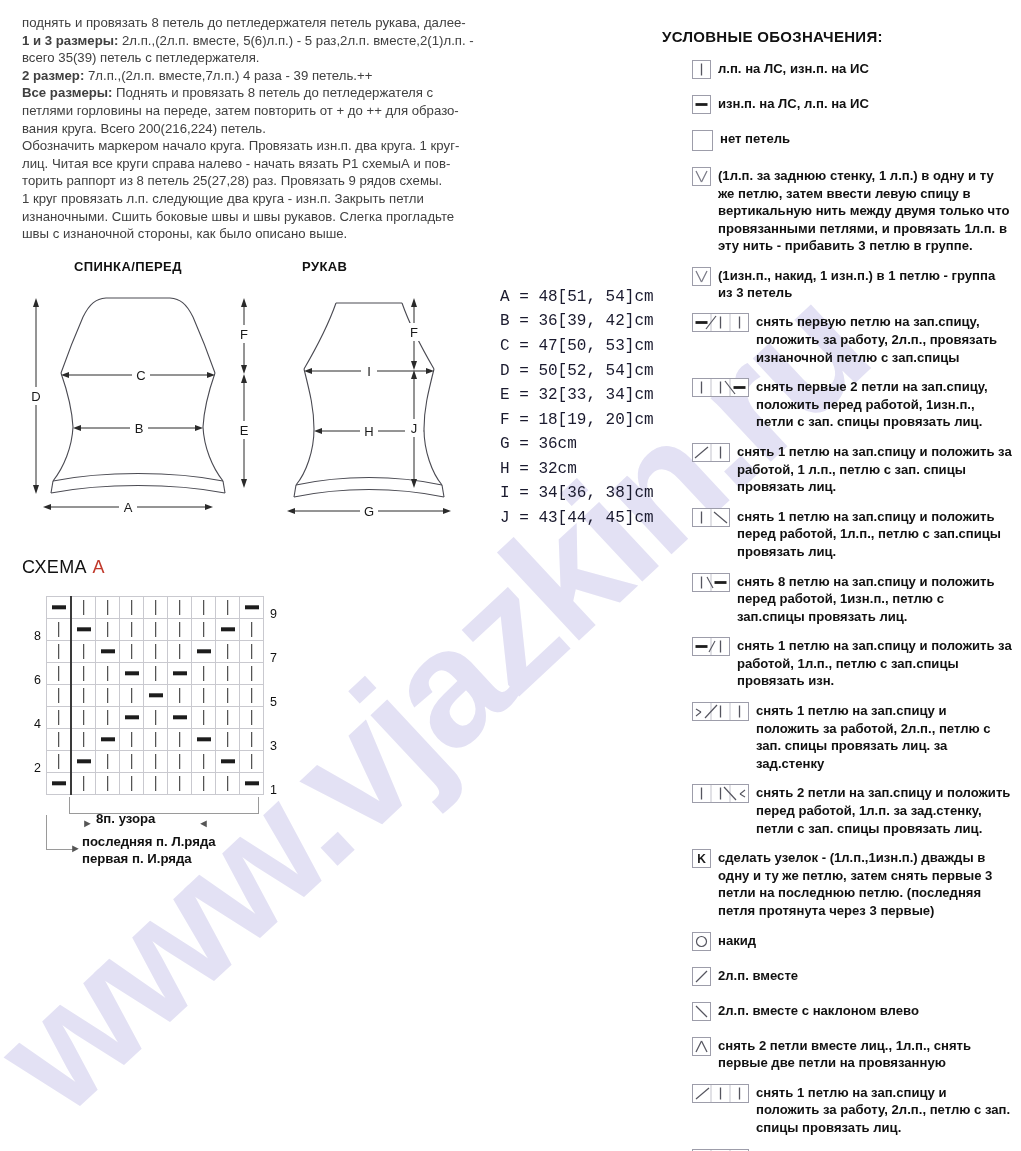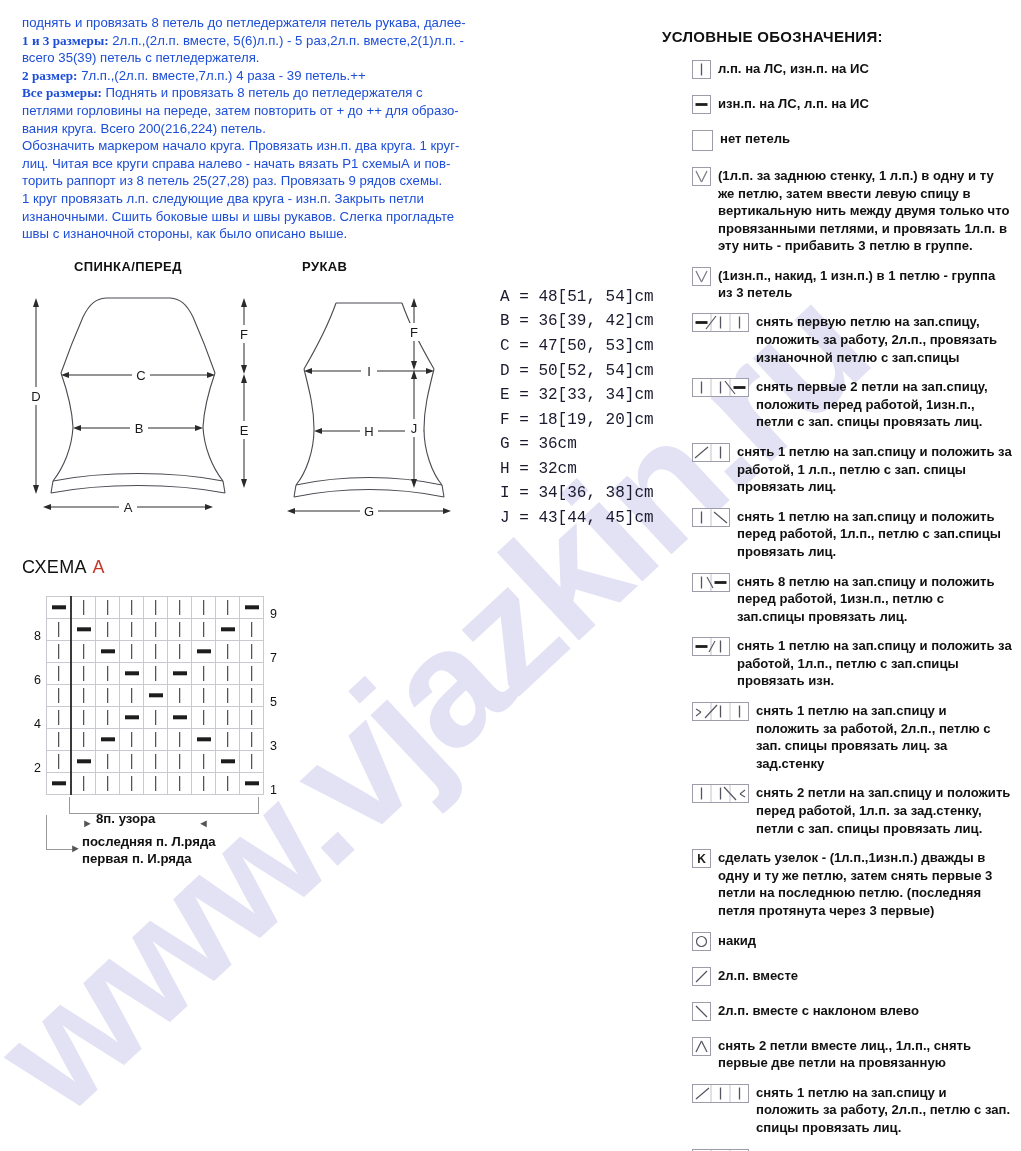--- a/index.html
+++ b/index.html
@@ -22,23 +22,23 @@
     white-space:nowrap;
     transform:rotate(-43deg);
     transform-origin:0 0;
   }
   
   .page{position:absolute;left:0;top:0;width:1021px;height:1151px;z-index:10;}
   .col-left{position:absolute;left:22px;top:14px;width:610px;}
   .col-right{position:absolute;left:662px;top:28px;width:350px;}
 
   
-  .intro{font-size:13.2px;line-height:17.6px;color:#1d4ed8;}
+  .intro{font-size:13.2px;line-height:17.6px;color:#404040;}
   .intro div{white-space:nowrap;}
-  .intro b{font-weight:bold;font-family:Liberation Serif, serif;}
+  .intro b{font-weight:bold;}
 
   
   .schem-wrap{position:relative;margin-top:16px;height:268px;}
   .schem-title{
     position:absolute;font-size:13px;font-weight:bold;letter-spacing:.4px;
   }
   #title-body{left:52px;top:0px;}
   #title-sleeve{left:280px;top:0px;}
 
   .meas-list{

